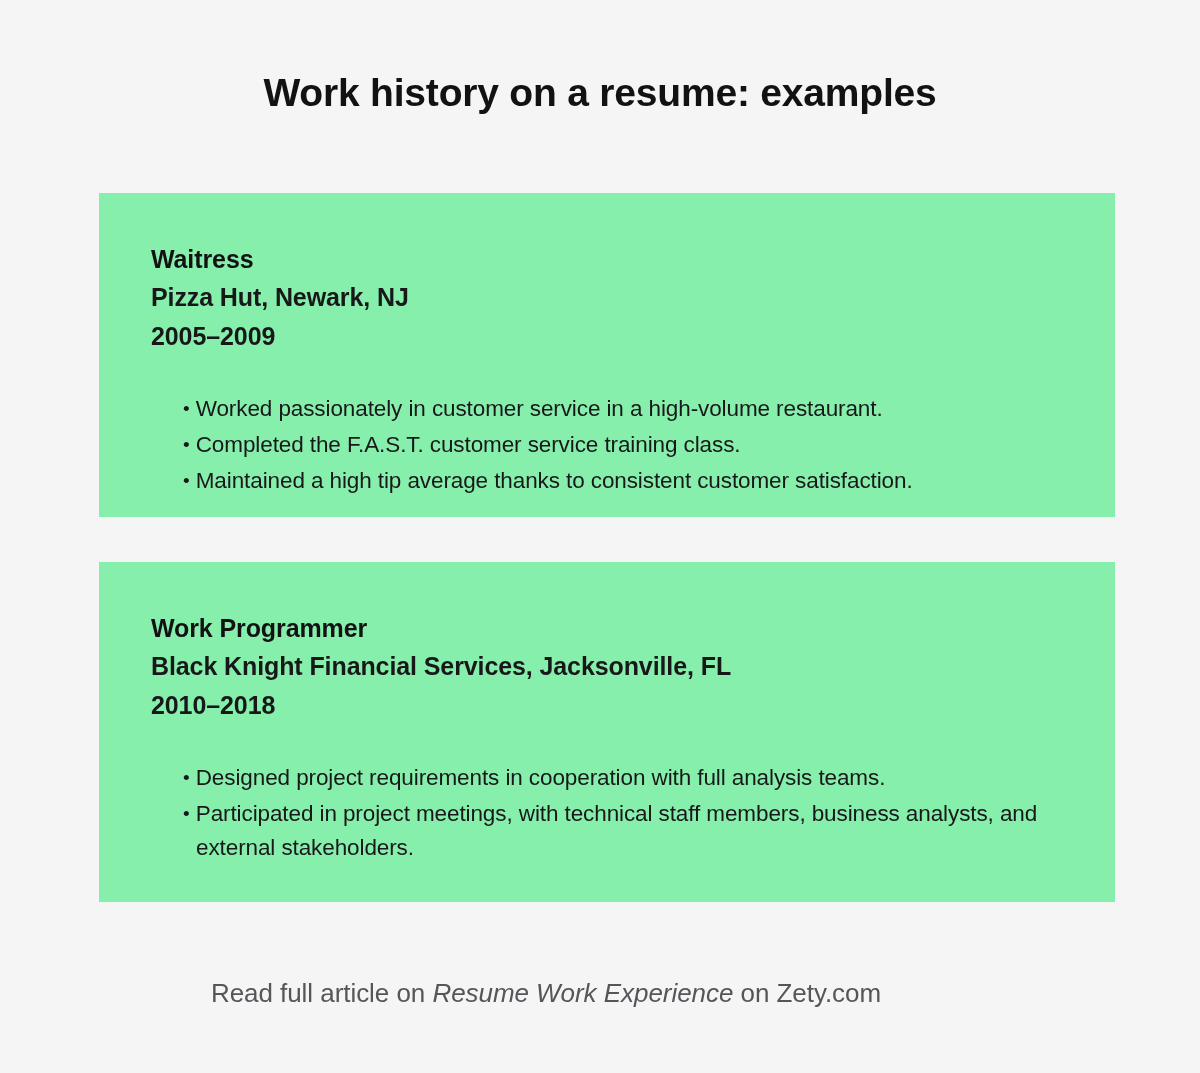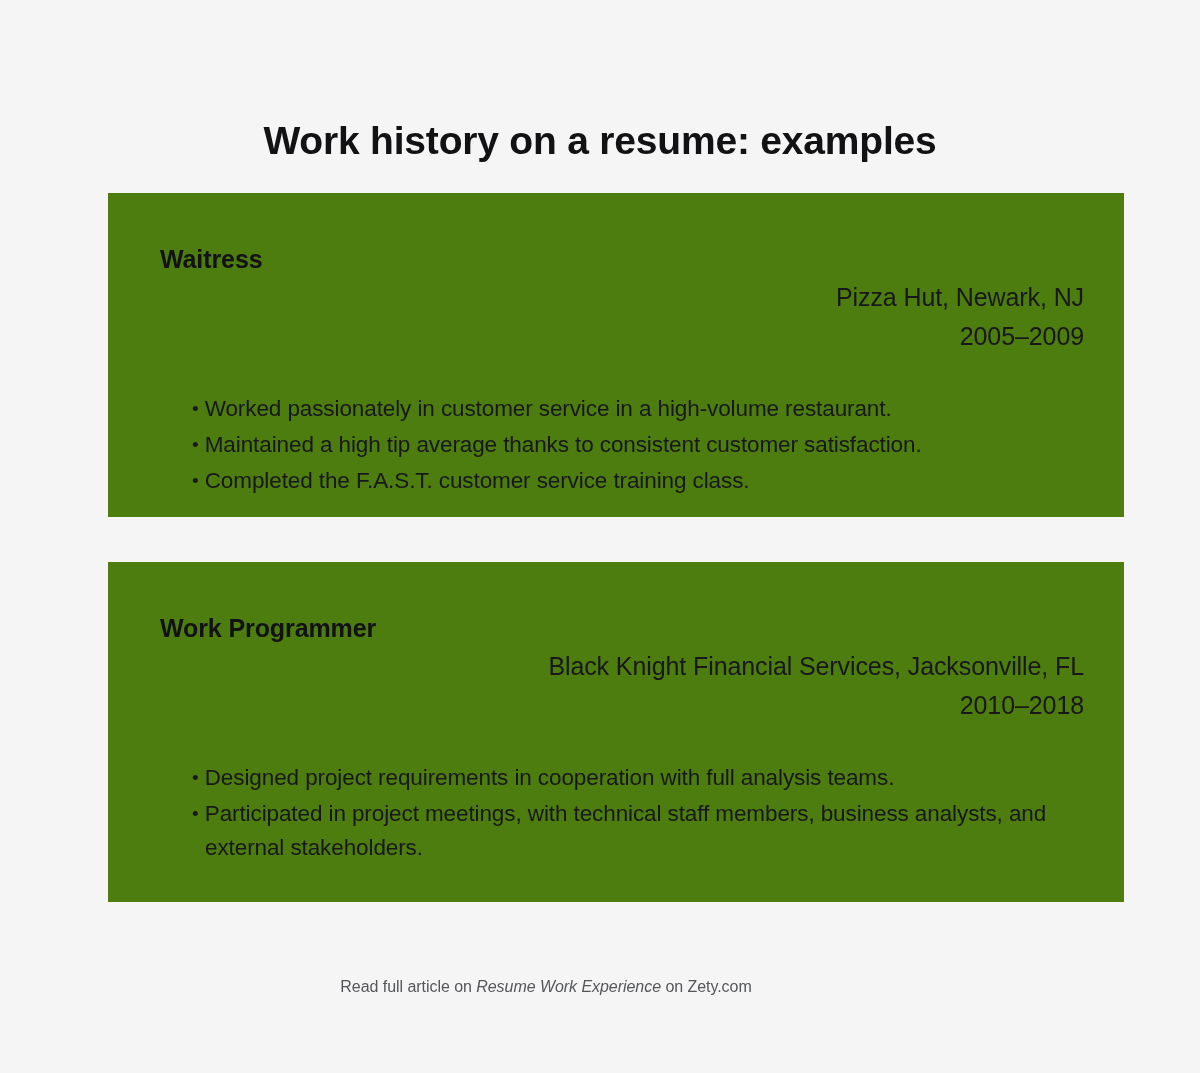--- a/index.html
+++ b/index.html
@@ -27,52 +27,50 @@
     position: absolute;
     left: 0;
     top: 70px;
     width: 1200px;
     text-align: center;
     font-size: 39px;
     font-weight: 600;
     letter-spacing: -0.2px;
     color: #121214;
     line-height: 1.2;
-    margin-top: 48px;
   }
 
   .card {
     position: absolute;
-    left: 108px;
+    left: 99px;
     width: 1016px;
-    background: #4d7c0f;
+    background: #86efac;
     box-sizing: border-box;
   }
   .card-1 { top: 193px; height: 324px; }
   .card-2 { top: 562px; height: 340px; }
 
   .card-inner {
     padding: 48px 40px 0 52px;
   }
 
   .job-title {
     font-size: 25px;
     font-weight: 700;
     color: #121214;
     line-height: 1.48;
     letter-spacing: -0.1px;
   }
   .job-company,
   .job-dates {
     font-size: 25px;
-    font-weight: 400;
+    font-weight: 700;
     color: #18181a;
     line-height: 1.56;
     letter-spacing: -0.1px;
-    text-align: right;
   }
 
   .bullets {
     list-style: none;
     margin: 36px 0 0 0;
     padding: 0 0 0 45px;
   }
   .bullets li {
     position: relative;
     font-size: 22.5px;
@@ -89,21 +87,21 @@
     line-height: 1;
     vertical-align: 1px;
   }
 
   .footer {
     position: absolute;
     left: 0;
     top: 978px;
     width: 1092px;
     text-align: center;
-    font-size: 16px;
+    font-size: 26px;
     color: #55565a;
     letter-spacing: -0.05px;
   }
   .footer .em {
     font-style: italic;
   }
 
   .logo {
     position: absolute;
     left: 1001px;
@@ -136,22 +134,22 @@
 
   <div class="page-title">Work history on a resume: examples</div>
 
   <div class="card card-1">
     <div class="card-inner">
       <div class="job-title">Waitress</div>
       <div class="job-company">Pizza Hut, Newark, NJ</div>
       <div class="job-dates">2005–2009</div>
       <ul class="bullets">
         <li><span class="dot">•</span> <span>Worked passionately in customer service in a high-volume restaurant.</span></li>
+        <li><span class="dot">•</span> <span>Completed the F.A.S.T. customer service training class.</span></li>
         <li><span class="dot">•</span> <span>Maintained a high tip average thanks to consistent customer satisfaction.</span></li>
-        <li><span class="dot">•</span> <span>Completed the F.A.S.T. customer service training class.</span></li>
       </ul>
     </div>
   </div>
 
   <div class="card card-2">
     <div class="card-inner">
       <div class="job-title">Work Programmer</div>
       <div class="job-company">Black Knight Financial Services, Jacksonville, FL</div>
       <div class="job-dates">2010–2018</div>
       <ul class="bullets">

